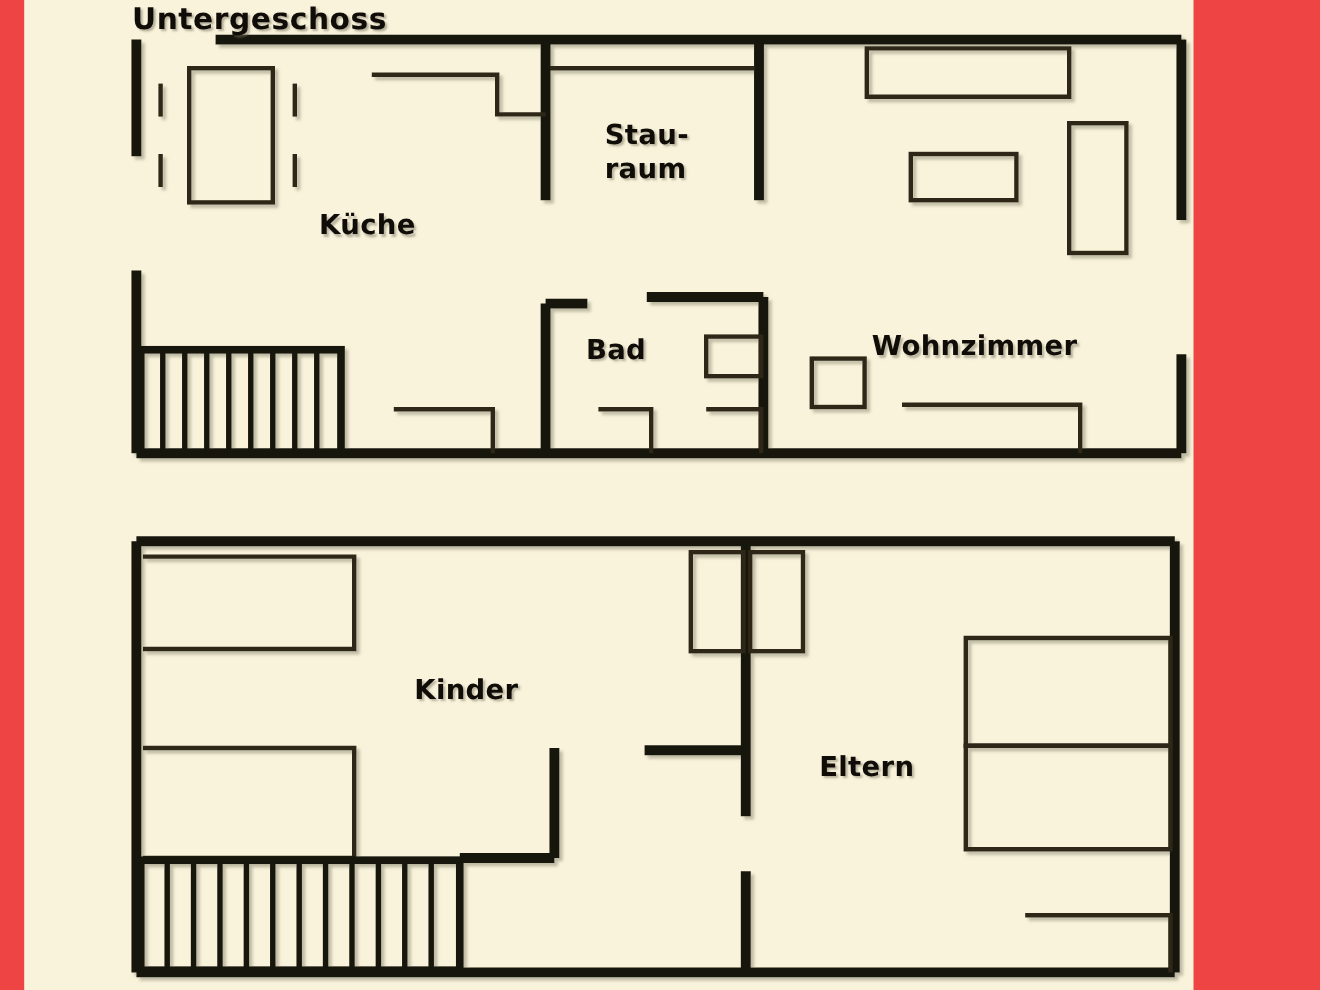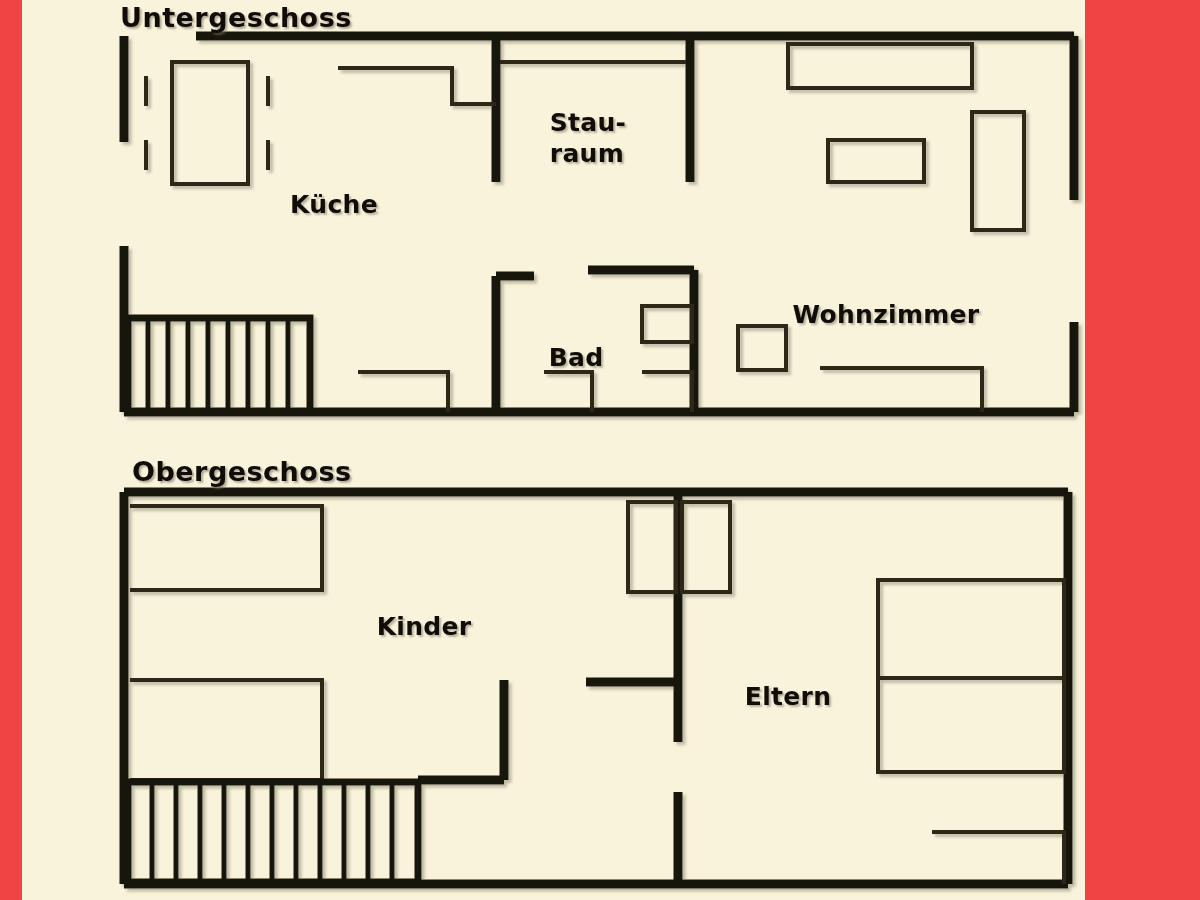--- a/index.html
+++ b/index.html
@@ -192,28 +192,27 @@
           <path d="M 344 782 L 344 882"></path>
           <path d="M 368 782 L 368 882"></path>
           <path d="M 392 782 L 392 882"></path>
         </g>
       </g>
     </g>
   </svg>
 
   <div class="floor-title" style="left:120px; top:2px;">Untergeschoss</div>
 
-  <div class="floor-title" style="left:132px; top:456px;">Obergeschoss</div>
 
   <div class="room-label" style="left:322px; top:190px;margin-left:12px;">Küche</div>
 
   <div class="room-label" style="left:588px; top:108px;">Stau-
 raum</div>
 
   <div class="room-label" style="left:886px; top:252px;margin-top:48px;">Wohnzimmer</div>
 
-  <div class="room-label" style="left:576px; top:303px;margin-top:40px;">Bad</div>
+  <div class="room-label" style="left:560px; top:303px;">Bad</div>
 
   <div class="room-label" style="left:424px; top:612px;">Kinder</div>
 
   <div class="room-label" style="left:788px; top:682px;">Eltern</div>
 
 </div>
 
 </body></html>

